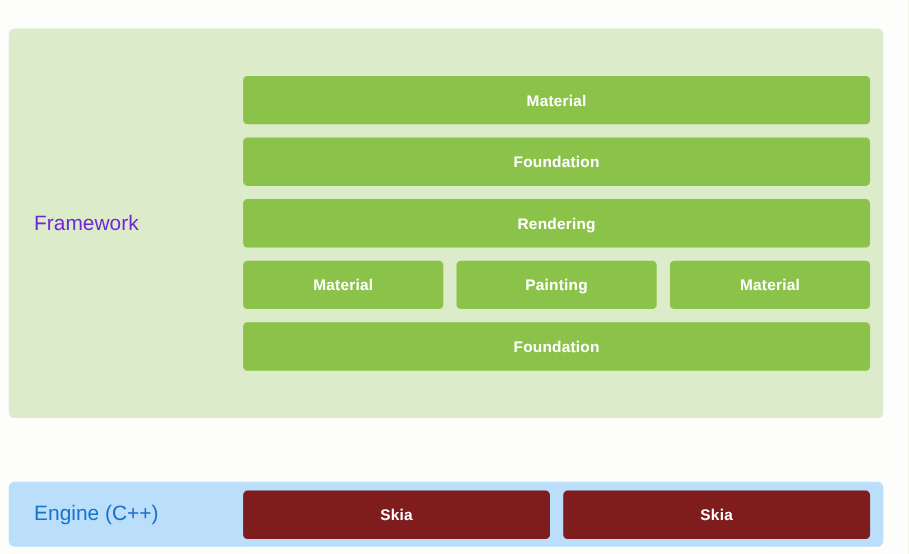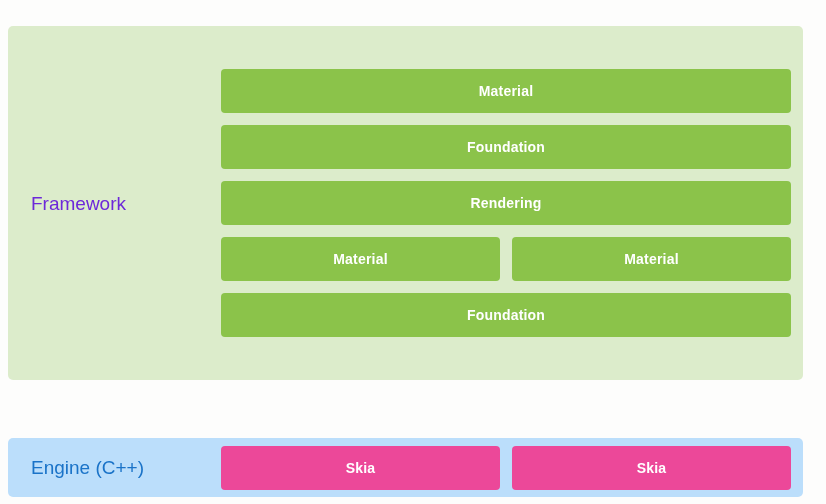--- a/index.html
+++ b/index.html
@@ -93,21 +93,21 @@
     letter-spacing: 0.2px;
     box-sizing: border-box;
     user-select: none;
   }
 
   .box-green {
     background: #8bc34a;
   }
 
   .box-blue {
-    background: #ec4899;
+    background: #7f1d1d;
   }
 </style>
 </head>
 <body>
 
 <div class="diagram">
 
   <div class="layer layer-framework">
 
     <div class="layer-name layer-name-framework">
@@ -124,20 +124,21 @@
         <div class="box box-green">Foundation</div>
       </div>
 
 
       <div class="row">
         <div class="box box-green">Rendering</div>
       </div>
 
       <div class="row">
         <div class="box box-green">Material</div>
+        <div class="box box-green">Painting</div>
         <div class="box box-green">Material</div>
       </div>
 
       <div class="row">
         <div class="box box-green">Foundation</div>
       </div>
 
     </div>
   </div>
 

